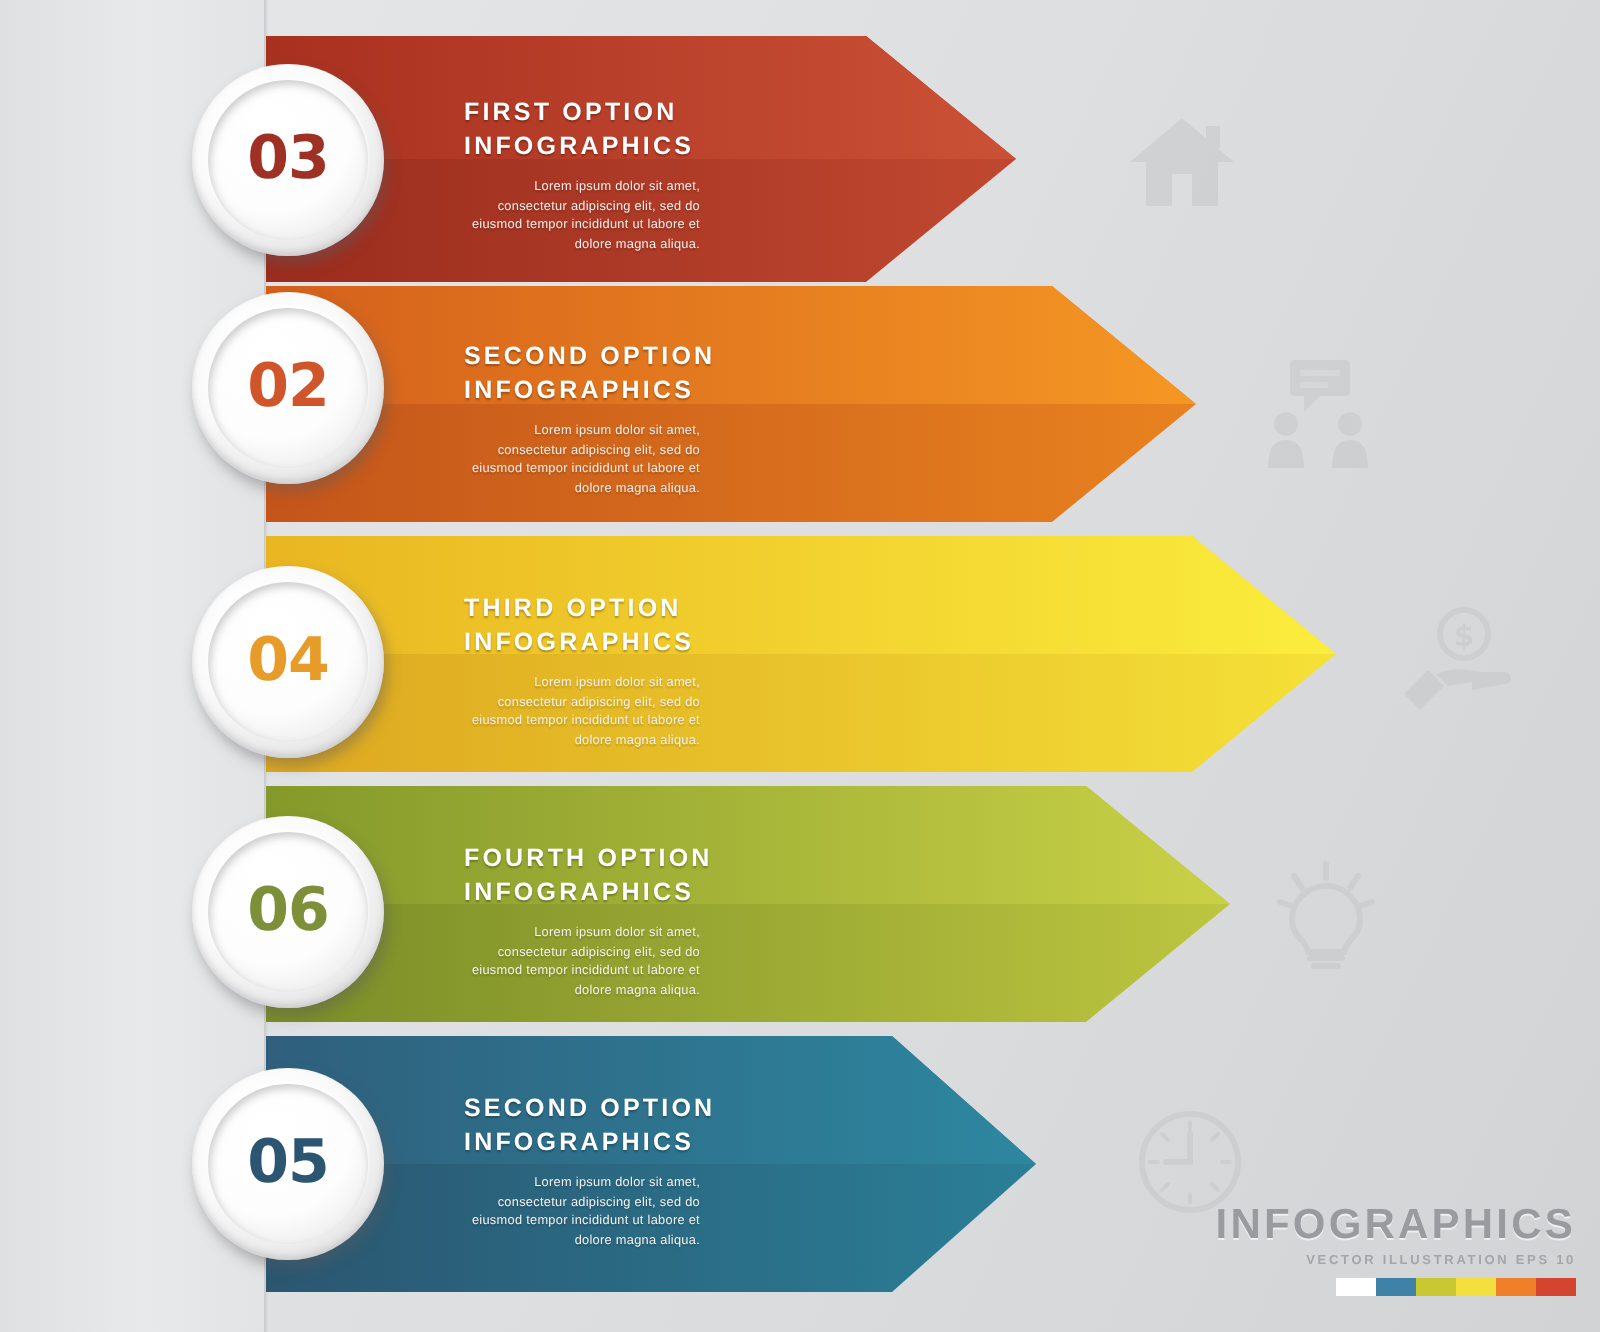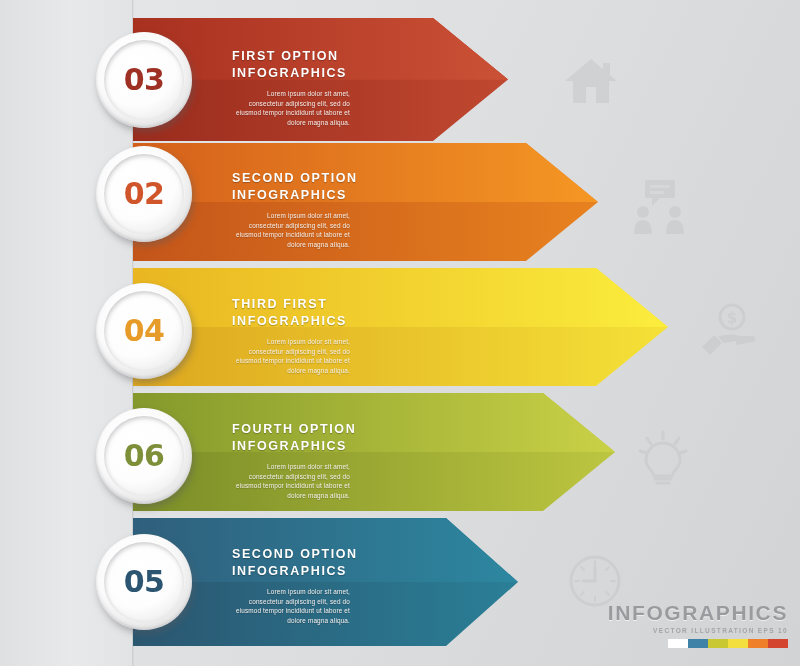--- a/index.html
+++ b/index.html
@@ -296,21 +296,21 @@
           <linearGradient id="g3b" x1="0" y1="0" x2="1" y2="0">
             <stop offset="0" stop-color="#dda71f"></stop>
               <stop offset="1" stop-color="#f5e137"></stop>
           </linearGradient>
         </defs>
         <polygon points="0,0 463,0 535,59 463,118 0,118" fill="url(#g3b)"></polygon>
         <polygon points="0,0 463,0 535,59 0,59" fill="url(#g3t)"></polygon>
       </svg>
     </div>
     <div class="arrow-text" style="left:232px; top:296px;">
-      <div class="opt-title">THIRD FIRST</div>
+      <div class="opt-title">THIRD OPTION</div>
       <div class="opt-title">INFOGRAPHICS</div>
       <div class="opt-body">Lorem ipsum dolor sit amet, consectetur adipiscing elit, sed do eiusmod tempor incididunt ut labore et dolore magna aliqua.</div>
     </div>
     <div class="badge" style="left:96px; top:283px;">
       <div class="badge-inner">
         <span class="badge-num" style="color:#e79c2a;">04</span>
       </div>
     </div>
   </div>
 

